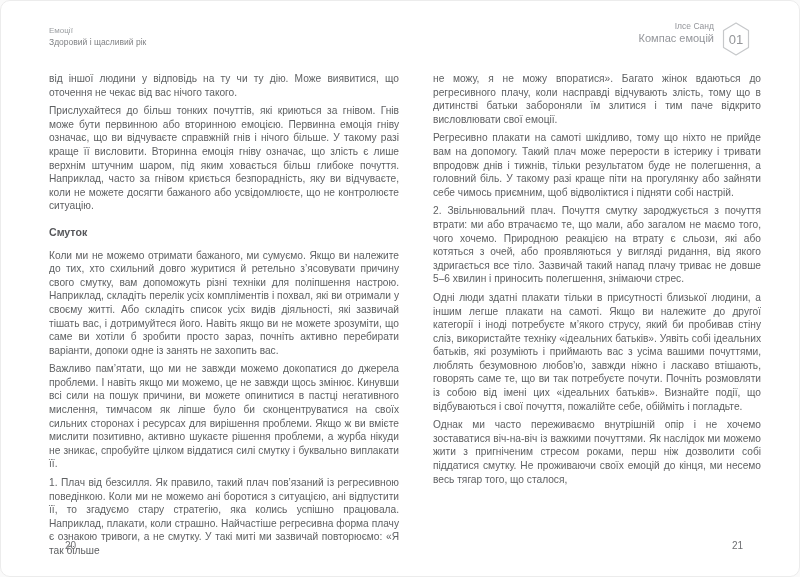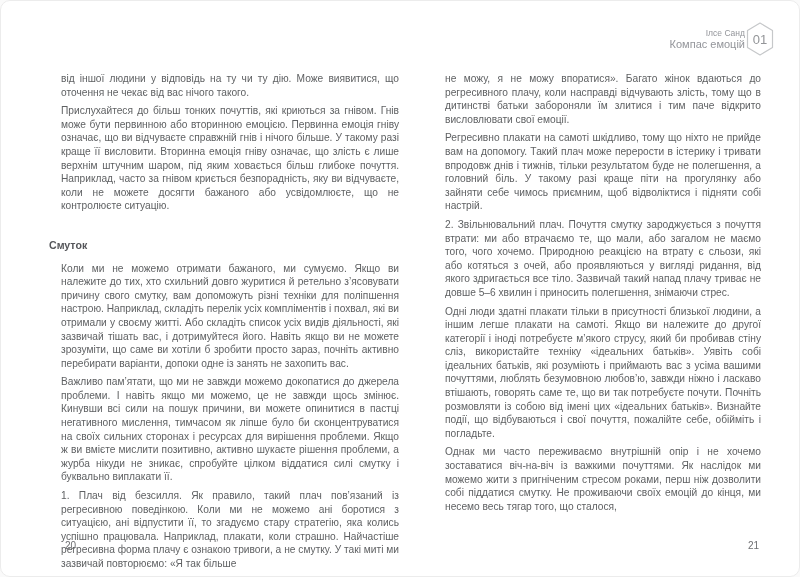--- a/index.html
+++ b/index.html
@@ -11,44 +11,48 @@
     border-radius:10px;
     box-sizing:border-box;
     overflow:hidden;
     font-family:"Liberation Sans", sans-serif;
     color:#5f6163;
   }
   
   .header-left{position:absolute;left:48px;top:24px;line-height:11.5px;}
   .header-left .series{font-size:8px;color:#9a9da0;}
   .header-left .title{font-size:8.5px;color:#808285;}
-  .header-right{position:absolute;right:24px;top:20px;display:flex;align-items:center;}
+  .header-right{position:absolute;right:48px;top:20px;display:flex;align-items:flex-start;gap:7px;}
   .header-right .htext{text-align:right;line-height:11.5px;}
   .header-right .author{font-size:8.5px;color:#93959a;}
   .header-right .booktitle{font-size:11px;color:#93959a;}
   .badge{display:block;}
   
   .col{position:absolute;top:71px;font-size:10.2px;line-height:13.6px;text-align:justify;color:#5f6163;}
   .col-left{left:48px;width:350px;}
   .col-right{left:432px;width:328px;}
-  .col p{margin:0 0 5px 12px;}
+  .col p{margin:0 0 5px 0;}
   .section-heading{
     font-size:10.6px;font-weight:700;color:#55565a;
-    margin:26px 0 9px 0;text-align:left;
+    margin:13px 0 9px 0;text-align:left;
   }
   
   .page-num{position:absolute;top:539px;font-size:10px;color:#6d6e71;}
   .page-num.left{left:64px;}
-  .page-num.right{right:40px;}
+  .page-num.right{right:56px;}
 </style>
 </head>
 <body>
 
 <div class="spread">
 
+  <div class="header-left">
+    <div class="series">Емоції</div>
+    <div class="title">Здоровий і щасливий рік</div>
+  </div>
 
   <div class="header-right">
     <div class="htext">
       <div class="author">Ілсе Санд</div>
       <div class="booktitle">Компас емоцій</div>
     </div>
     <svg class="badge" width="30" height="36" viewBox="0 0 30 36" aria-hidden="true">
       <polygon points="15,2 27.5,9.5 27.5,26.5 15,34 2.5,26.5 2.5,9.5" fill="none" stroke="#c6c8ca" stroke-width="1.2" stroke-linejoin="round"></polygon>
       <text x="15" y="22.5" text-anchor="middle" font-size="13" fill="#939598" font-family="Liberation Sans, sans-serif">01</text>
     </svg>

